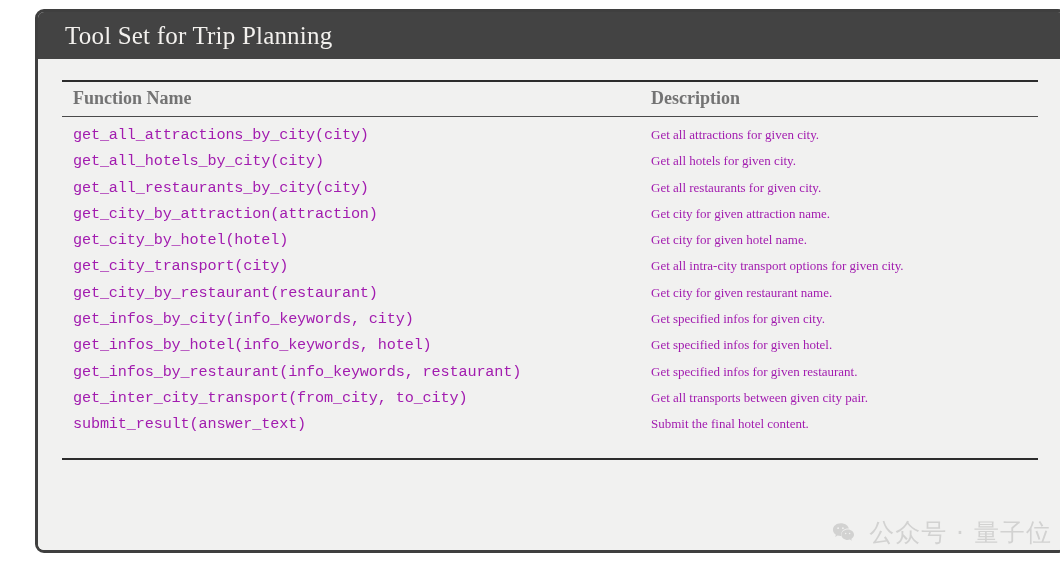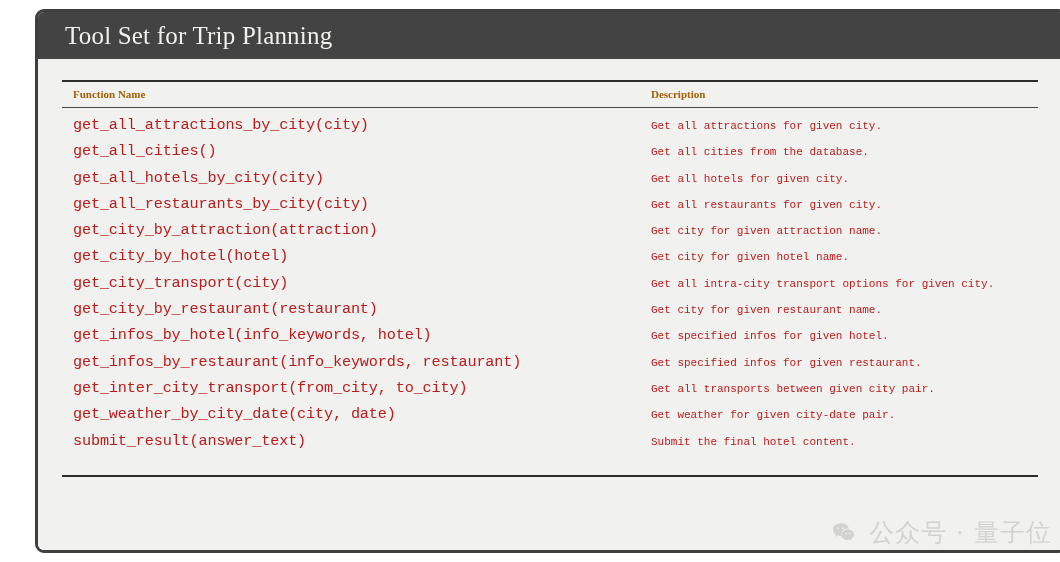--- a/index.html
+++ b/index.html
@@ -82,45 +82,45 @@
     border-collapse: collapse;
     table-layout: fixed;
   }
   table.tools col.c-fn   { width: 578px; }
   table.tools col.c-desc { width: 398px; }
 
   table.tools th {
     text-align: left;
     padding: 6px 0 7px 11px;
     font-family: "Liberation Serif", serif;
-    font-size: 11px;
+    font-size: 18px;
     font-weight: bold;
-    color: #a16207;
+    color: #737373;
     white-space: nowrap;
   }
 
   table.tools td {
     padding: 0 0 0 11px;
     vertical-align: baseline;
-    color: #b91c1c;
+    color: #a21caf;
     height: 25.3px;
     line-height: 25.3px;
     white-space: nowrap;
   }
 
   td.fn {
     font-family: "Liberation Mono", monospace;
     font-size: 15.2px;
     letter-spacing: -0.15px;
     color: #13131d;
   }
 
   td.desc {
-    font-family: Liberation Mono, monospace;
-    font-size: 11px;
+    font-family: Liberation Serif, serif;
+    font-size: 13px;
     color: #14141e;
   }
 
   tr.first-row td { padding-top: 5px; }
   tr.last-row  td { padding-bottom: 20px; }
 
   
   .watermark {
     position: absolute;
     right: 12px;
@@ -182,24 +182,20 @@
           <colgroup>
             <col class="c-fn">
             <col class="c-desc">
           </colgroup>
           <tbody id="rows-body">
               <tr class="first-row">
                 <td class="fn">get_all_attractions_by_city(city)</td>
                 <td class="desc">Get all attractions for given city.</td>
               </tr>
               <tr>
-                <td class="fn">get_all_cities()</td>
-                <td class="desc">Get all cities from the database.</td>
-              </tr>
-              <tr>
                 <td class="fn">get_all_hotels_by_city(city)</td>
                 <td class="desc">Get all hotels for given city.</td>
               </tr>
               <tr>
                 <td class="fn">get_all_restaurants_by_city(city)</td>
                 <td class="desc">Get all restaurants for given city.</td>
               </tr>
               <tr>
                 <td class="fn">get_city_by_attraction(attraction)</td>
                 <td class="desc">Get city for given attraction name.</td>
@@ -210,34 +206,34 @@
               </tr>
               <tr>
                 <td class="fn">get_city_transport(city)</td>
                 <td class="desc">Get all intra-city transport options for given city.</td>
               </tr>
               <tr>
                 <td class="fn">get_city_by_restaurant(restaurant)</td>
                 <td class="desc">Get city for given restaurant name.</td>
               </tr>
               <tr>
+                <td class="fn">get_infos_by_city(info_keywords, city)</td>
+                <td class="desc">Get specified infos for given city.</td>
+              </tr>
+              <tr>
                 <td class="fn">get_infos_by_hotel(info_keywords, hotel)</td>
                 <td class="desc">Get specified infos for given hotel.</td>
               </tr>
               <tr>
                 <td class="fn">get_infos_by_restaurant(info_keywords, restaurant)</td>
                 <td class="desc">Get specified infos for given restaurant.</td>
               </tr>
               <tr>
                 <td class="fn">get_inter_city_transport(from_city, to_city)</td>
                 <td class="desc">Get all transports between given city pair.</td>
-              </tr>
-              <tr>
-                <td class="fn">get_weather_by_city_date(city, date)</td>
-                <td class="desc">Get weather for given city-date pair.</td>
               </tr>
               <tr class="last-row">
                 <td class="fn">submit_result(answer_text)</td>
                 <td class="desc">Submit the final hotel content.</td>
               </tr>
             </tbody>
         </table>
 
         <div class="rule rule-bottom"></div>
 

